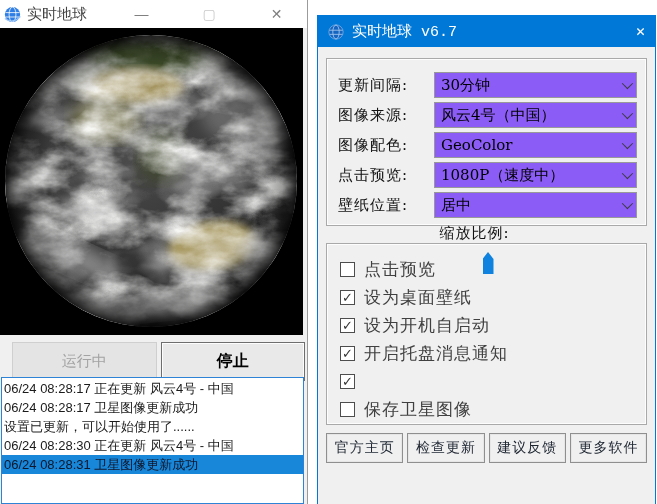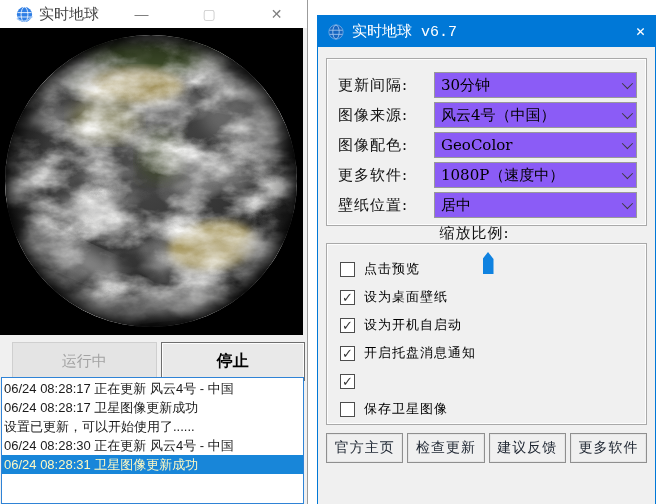--- a/index.html
+++ b/index.html
@@ -4,38 +4,38 @@
 <style>
   * { margin:0; padding:0; box-sizing:border-box; }
   html,body { width:657px; height:504px; overflow:hidden; background:#ffffff;
     font-family:"Liberation Sans", sans-serif; }
   .screen { position:relative; width:657px; height:504px; background:#fff; }
 
   
   .left-window { position:absolute; left:0; top:0; width:308px; height:504px;
     background:#f0f0f0; border-right:1px solid #9b9b9b; }
   .lw-titlebar { position:relative; height:28px; background:#ffffff;
-    display:flex; align-items:center; padding-left:16px; }
+    display:flex; align-items:center; padding-left:4px; }
   .lw-title { font-size:15px; color:#444; margin-left:6px; }
   .lw-controls { position:absolute; right:8px; top:0; height:28px; width:180px;
     display:flex; justify-content:space-between; align-items:center; }
   .lw-ctrl { width:45px; text-align:center; font-size:14px; color:#808080; cursor:default; }
   .lw-ctrl.max { color:#c9c9c9; }
   .earth-area { position:relative; height:307px; background:#000; width:303px; }
   .lw-buttons { display:flex; gap:4px; padding:7px 2px 0 12px; height:46px; }
   .btn-run { flex:1; background:#e4e4e4; border:1px solid #cfcfcf; color:#a3a3a3;
     font-size:15px; text-align:center; line-height:36px; }
   .btn-stop { flex:1; background:#e9e9e9; border:1px solid #6e6e6e;
     box-shadow: inset 0 0 0 1px #fdfdfd; color:#000; font-weight:bold;
     font-size:16px; text-align:center; line-height:36px; cursor:pointer; }
   .log-list { position:absolute; left:1px; right:3px; top:377px; bottom:0;
     background:#fff; border:1px solid #2f83d6; overflow:hidden; padding-top:1px; }
   .log-row { font-size:13px; line-height:19px; color:#1b1b1b; padding:0 2px;
     white-space:nowrap; }
-  .log-row.selected { background:#1886d9; color:#fef9c3; }
+  .log-row.selected { background:#1886d9; color:#0f172a; }
 
   
   .right-window { position:absolute; left:317px; top:15px; width:339px; height:489px;
     background:#f0f0f0; border:1px solid #0078d7; border-bottom:none; }
   .rw-titlebar { height:31px; background:#0078d7; display:flex; align-items:center;
     padding:0 10px;font-family:Liberation Mono, monospace; }
   .rw-title { color:#fff; font-size:15px; margin-left:8px; flex:1; }
   .rw-close { color:#fff; font-size:15px; width:30px; text-align:right; cursor:pointer; }
 
   .serif { font-family:"DejaVu Serif","Liberation Serif",serif; }
@@ -60,21 +60,21 @@
   .slider-thumb { position:absolute; top:9px; width:11px; height:22px;
     margin-left:-5px; background:#0f82e0; cursor:pointer;
     clip-path:polygon(0 32%, 50% 0, 100% 32%, 100% 100%, 0 100%); }
 
   .gb2 { margin-top:17px; height:182px; padding:11px 9px 0 13px; }
   .cb-row { display:flex; align-items:center; height:28px; cursor:default; }
   .cb-box { width:15px; height:15px; background:#fff; border:1px solid #4d4d4d;
     display:flex; align-items:center; justify-content:center; margin-right:9px; }
   .cb-mark { font-size:13px; line-height:13px; color:#333; font-weight:bold;
     font-family:"DejaVu Sans",sans-serif; }
-  .cb-label { font-size:13px; color:#000000; letter-spacing:1px; }
+  .cb-label { font-size:17px; color:#404040; letter-spacing:1px; }
 
   .footer { display:flex; gap:4px; margin:8px 8px 0 8px; }
   .footer-btn { flex:1; height:30px; background:#f0f0f0; border:1px solid #8f8f8f;
     box-shadow: inset 0 0 0 1px #e6e6e6; font-size:14px; color:#1c2430;
     display:flex; align-items:center; justify-content:center; letter-spacing:1px;
     cursor:pointer; white-space:nowrap; }
 
   .globe-icon { display:block; }
 </style>
 </head>
@@ -197,21 +197,21 @@
         </div>
       </div>
       <div class="setting-row">
         <span class="setting-label">图像配色:</span>
         <div class="combo">
           <span class="combo-value">GeoColor</span>
           <span class="combo-arrow"></span>
         </div>
       </div>
       <div class="setting-row">
-        <span class="setting-label">更多软件:</span>
+        <span class="setting-label">点击预览:</span>
         <div class="combo">
           <span class="combo-value">1080P（速度中）</span>
           <span class="combo-arrow"></span>
         </div>
       </div>
       <div class="setting-row">
         <span class="setting-label">壁纸位置:</span>
         <div class="combo">
           <span class="combo-value">居中</span>
           <span class="combo-arrow"></span>

